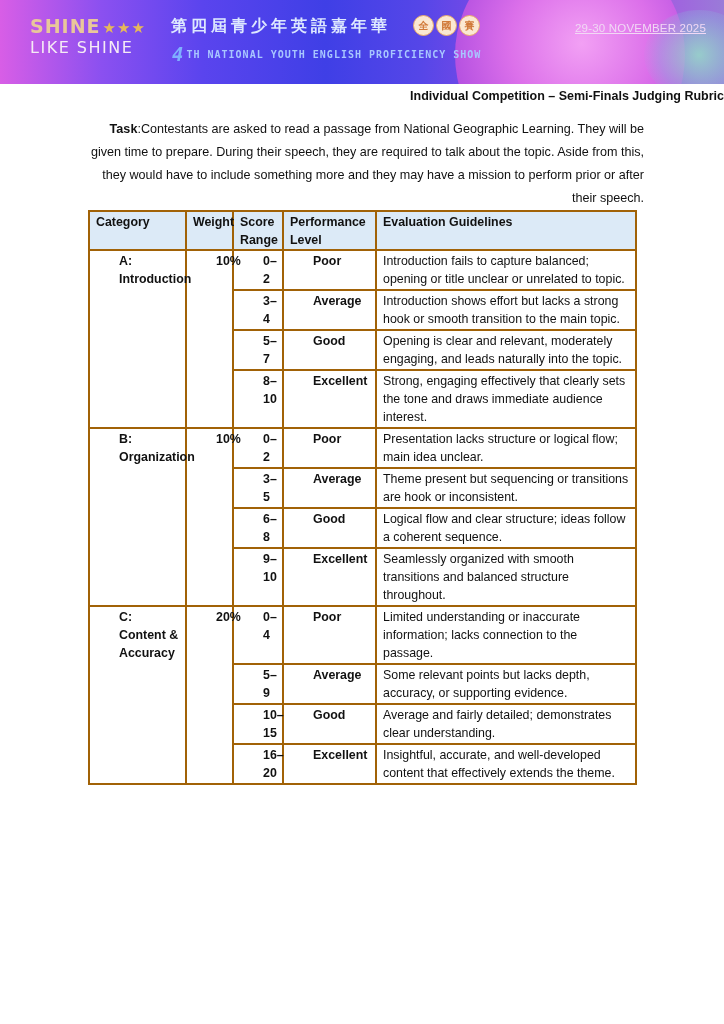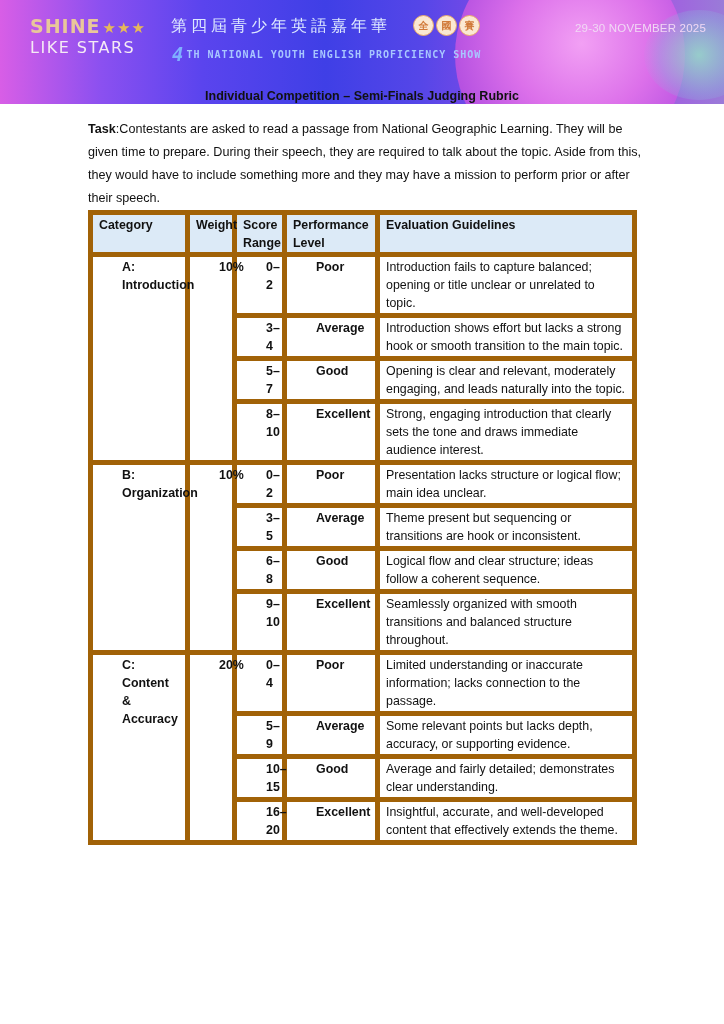--- a/index.html
+++ b/index.html
@@ -1,21 +1,21 @@
 <!DOCTYPE html>
 <html><head>
   <meta charset="utf-8">
   <style>
     html, body { margin: 0; padding: 0; }
     body {
       width: 724px; height: 1024px; background: #ffffff; position: relative; overflow: hidden;
       font-family: "Liberation Sans", "DejaVu Sans", sans-serif; color: #111;
     }
     .banner {
-      position: absolute; left: 0; top: 0; width: 724px; height: 104px; overflow: hidden;
+      position: absolute; left: 0; top: 0; width: 724px; height: 84px; overflow: hidden;
       background: linear-gradient(90deg, #d85ee6 0%, #8b50f0 14%, #5a44ee 28%, #3f3fe6 45%, #5546e8 58%, #8a4ce6 72%, #a452e4 88%, #9a7bd8 100%);
     }
     .banner .glow {
       position: absolute; left: 455px; top: -60px; width: 230px; height: 230px; border-radius: 50%;
       background: radial-gradient(circle at 55% 45%, #f2a0f4 0%, #dc70ea 40%, #b24ee0 75%, rgba(160,70,220,0.6) 100%);
     }
     .banner .teal {
       position: absolute; right: -30px; top: 10px; width: 110px; height: 90px; border-radius: 50%;
       background: radial-gradient(circle, rgba(150,220,200,0.85) 0%, rgba(140,180,220,0.4) 55%, rgba(140,120,220,0) 80%);
     }
@@ -23,62 +23,62 @@
     .logo .shine {
       font-family: "DejaVu Sans", sans-serif; font-weight: bold; font-size: 19px; letter-spacing: 1px;
       color: #e9c79a; line-height: 20px;
     }
     .logo .stars { color: #e6b85a; font-size: 15px; margin-left: 2px; }
     .logo .like {
       font-family: "DejaVu Sans", sans-serif; font-size: 16px; letter-spacing: 1.5px; color: #f5eaf5; line-height: 20px;
     }
     .cn-title {
       position: absolute; left: 171px; top: 16px; font-family: "DejaVu Sans", sans-serif;
-      font-weight: normal; font-size: 16px; letter-spacing: 4px; color: #dde8ff; white-space: nowrap;
+      font-weight: bold; font-size: 16px; letter-spacing: 4px; color: #dde8ff; white-space: nowrap;
     }
     .cn-badges { position: absolute; left: 413px; top: 15px; display: flex; gap: 2px; }
     .cn-badge {
       width: 19px; height: 19px; border-radius: 50%; background: #fbe8d2; border: 1px solid #e8a96a;
       font-size: 10px; font-weight: bold; color: #d17a3a; display: flex; align-items: center; justify-content: center;
       font-family: "DejaVu Sans", sans-serif;
     }
     .en-title {
       position: absolute; left: 172px; top: 40px; white-space: nowrap;
       font-family: "DejaVu Sans Mono", monospace; font-weight: bold; font-size: 10px; letter-spacing: 1px; color: #a8c6ff;
     }
     .en-title .four { font-size: 19px; color: #7fb0ff; font-style: italic; margin-right: 2px; position: relative; top: 3px; }
     .date {
-      position: absolute; right: 18px; top: 22px; font-size: 11.5px; color: #f1d8f5; letter-spacing: 0.2px;
+      position: absolute; right: 18px; top: 22px; font-size: 11.5px; color: #f1d8f5; letter-spacing: 0.2px; text-decoration: underline;
     }
     .doc-title {
-      position: absolute; left: 0; width: 724px; top: 89px; text-align: center; font-weight: bold; font-size: 12.5px; color: #111;
+      position: absolute; left: 0; width: 724px; top: 89px; text-align: right; font-weight: bold; font-size: 12.5px; color: #111;
     }
     .task {
-      position: absolute; left: 88px; top: 118px; width: 556px; font-size: 12.6px; line-height: 23px; color: #111;
+      position: absolute; left: 88px; top: 118px; width: 556px; font-size: 12.6px; line-height: 23px; color: #111; text-align: right;
     }
     .task b { font-weight: bold; }
     table.rubric {
       position: absolute; left: 88px; top: 210px; width: 549px; border-collapse: collapse; font-size: 12.4px; table-layout: fixed;
     }
     .rubric th, .rubric td {
-      border: 5px solid #a16207; vertical-align: top; text-align: left; padding: 1px 6px 1px 6px; line-height: 18px; margin-left: 18px;
+      border: 2px solid #a16207; vertical-align: top; text-align: left; padding: 1px 6px 1px 6px; line-height: 18px; margin-left: 18px;
     }
     .rubric th { background: #dceaf7; font-weight: bold; padding-top: 1px; padding-bottom: 0px; }
     .rubric td.b { font-weight: bold; padding-left: 29px; }
     .col-cat { width: 97px; } .col-w { width: 47px; } .col-s { width: 50px; } .col-p { width: 93px; }
   </style>
 </head>
 <body>
 
 <div class="banner">
   <div class="glow"></div>
   <div class="teal"></div>
   <div class="logo">
     <div class="shine"><span>SHINE</span><span class="stars">★★★</span></div>
-    <div class="like">LIKE STARS</div>
+    <div class="like">LIKE SHINE</div>
   </div>
   <div class="cn-title">第四屆青少年英語嘉年華</div>
   <div class="cn-badges">
     <span class="cn-badge">全</span>
     <span class="cn-badge">國</span>
     <span class="cn-badge">賽</span>
   </div>
   <div class="en-title">
     <span class="four">4</span><span>TH NATIONAL YOUTH ENGLISH PROFICIENCY SHOW</span>
   </div>
@@ -121,21 +121,21 @@
       <td>Introduction shows effort but lacks a strong hook or smooth transition to the main topic.</td>
     </tr>
     <tr>
       <td class="b">5–7</td>
       <td class="b">Good</td>
       <td>Opening is clear and relevant, moderately engaging, and leads naturally into the topic.</td>
     </tr>
     <tr>
       <td class="b">8–10</td>
       <td class="b">Excellent</td>
-      <td>Strong, engaging introduction that clearly sets the tone and draws immediate audience interest.</td>
+      <td>Strong, engaging effectively that clearly sets the tone and draws immediate audience interest.</td>
     </tr>
 
     <tr>
       <td class="b" rowspan="4">B: Organization</td>
       <td class="b" rowspan="4">10%</td>
       <td class="b">0–2</td>
       <td class="b">Poor</td>
       <td>Presentation lacks structure or logical flow; main idea unclear.</td>
     </tr>
     <tr>

